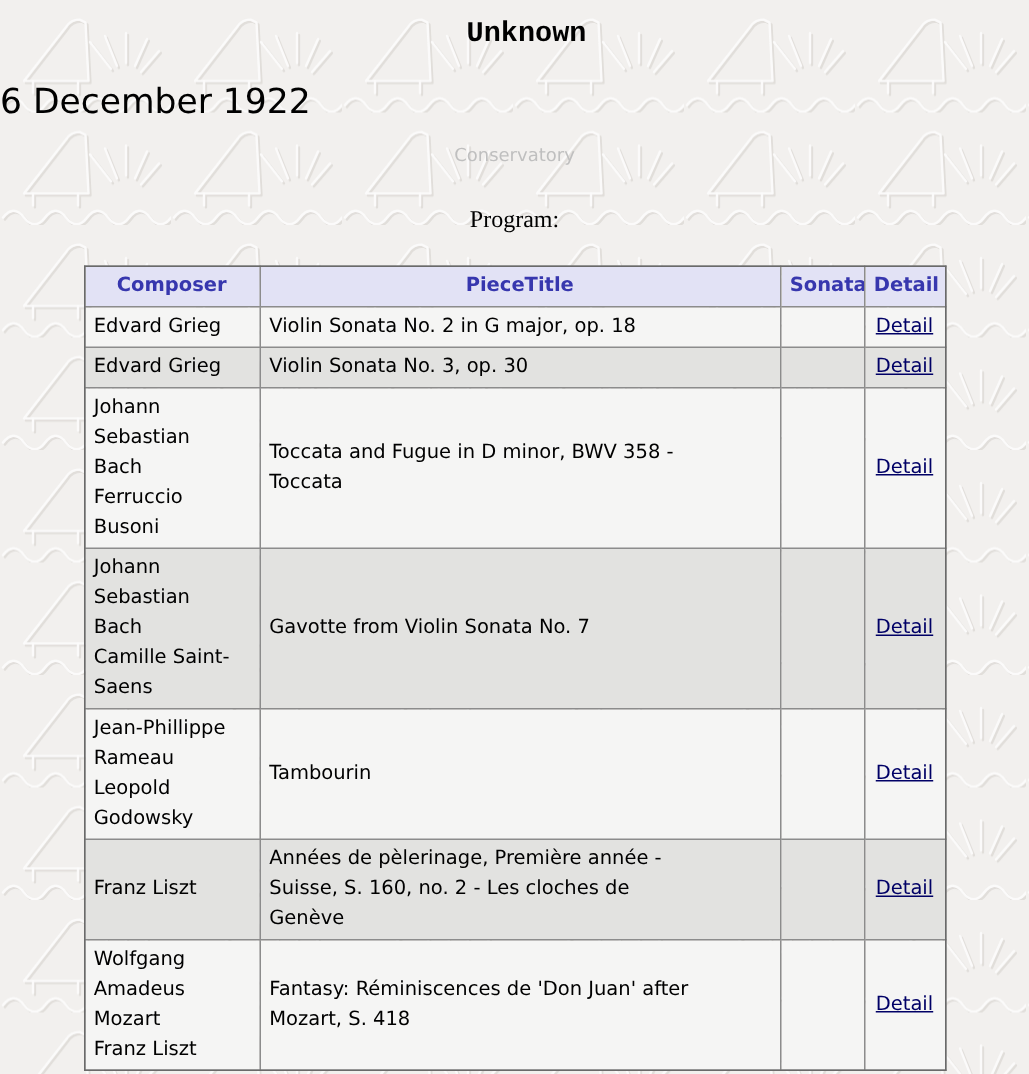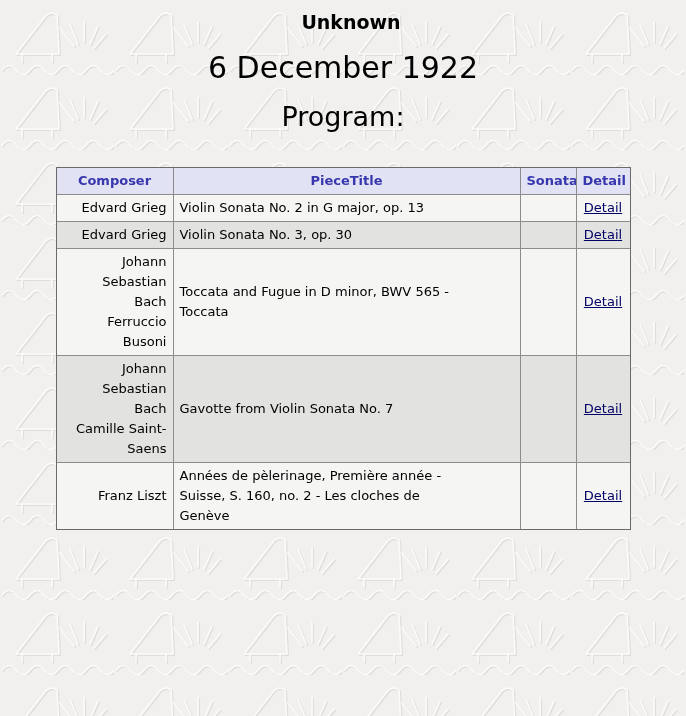--- a/index.html
+++ b/index.html
@@ -26,58 +26,59 @@
     position: fixed; top: 0; left: 0;
     width: 100%; height: 100%;
     z-index: 0; pointer-events: none;
   }
   .content { position: relative; z-index: 1; }
 
   .page-title {
     text-align: center; font-weight: bold;
     font-size: 19px; line-height: 18px;
     margin: 13px 0 0 16px;
+    font-family: Liberation Mono, monospace;
   }
   .page-date {
-    text-align: center; font-size: 30px; line-height: 24px;
+    text-align: left; font-size: 23px; line-height: 24px;
     margin: 25px 0 0 0;
   }
   .page-venue {
     text-align: center; font-size: 12px; line-height: 13px;
     margin: 17px 0 0 0; color: var(--venue_text);
   }
   .program-heading {
-    text-align: center; font-size: 27px; line-height: 24px;
-    margin: 25px 0 0 0; font-weight: normal;
+    text-align: center; font-size: 16px; line-height: 24px;
+    margin: 25px 0 0 0; font-weight: normal; font-family: Liberation Serif, serif;
   }
 
   table.program {
     border-collapse: collapse;
     table-layout: fixed;
     width: 574px;
-    margin: 38px auto 9px auto;
+    margin: 18px auto 9px auto;
     outline: 1px solid var(--outer_border);
     outline-offset: -1px;
   }
   table.program th, table.program td {
     border: 1px solid var(--border);
     font-size: 13px; line-height: 20px;
     padding: 3px 6px;
     vertical-align: middle;
     overflow: hidden;
   }
   table.program thead th {
     background: var(--header_bg);
     color: var(--header_text);
     font-weight: bold;
     text-align: center;
   }
   table.program tbody tr:nth-child(odd) td { background: var(--row_light); }
   table.program tbody tr:nth-child(even) td { background: var(--row_dark); }
-  td.cell-composer { text-align: right; white-space: pre-line; }
+  td.cell-composer { text-align: left; white-space: pre-line; }
   td.cell-piece { text-align: left; white-space: pre-line; }
   td.cell-notes { text-align: center; }
   td.cell-detail { text-align: center; }
   a.detail-link { color: var(--link); text-decoration: underline; cursor: pointer; }
 </style>
 </head>
 <body>
 
 <svg class="bg-texture" xmlns="http://www.w3.org/2000/svg" aria-hidden="true">
   <defs>
@@ -91,84 +92,108 @@
       <use href="#motif" x="1.3" y="1.3" stroke="#dcd9d5"></use>
       <use href="#motif" stroke="#fdfdfd"></use>
     </pattern>
   </defs>
   <rect width="100%" height="100%" fill="url(#tex)" opacity="0.8"></rect>
 </svg>
 
 <div class="content">
   <div class="page-title">Unknown</div>
   <div class="page-date">6 December 1922</div>
+  <div class="page-venue">Conservatory</div>
   <div class="program-heading">Program:</div>
 
   <table class="program">
     <colgroup>
       <col style="width:117px">
       <col style="width:347px">
       <col style="width:56px">
       <col style="width:54px">
     </colgroup>
     <thead>
       <tr>
         <th>Composer</th>
         <th>PieceTitle</th>
         <th>Sonata</th>
         <th>Detail</th>
       </tr>
     </thead>
     <tbody>
         <tr class="program-row">
     <td class="cell-composer">Edvard Grieg</td>
-    <td class="cell-piece">Violin Sonata No. 2 in G major, op. 13</td>
+    <td class="cell-piece">Violin Sonata No. 2 in G major, op. 18</td>
     <td class="cell-notes"></td>
     <td class="cell-detail">
       <a href="#" class="detail-link">Detail</a>
     </td>
   </tr>
         <tr class="program-row">
     <td class="cell-composer">Edvard Grieg</td>
     <td class="cell-piece">Violin Sonata No. 3, op. 30</td>
     <td class="cell-notes"></td>
     <td class="cell-detail">
       <a href="#" class="detail-link">Detail</a>
     </td>
   </tr>
         <tr class="program-row">
     <td class="cell-composer">Johann
 Sebastian
 Bach
 Ferruccio
 Busoni</td>
-    <td class="cell-piece">Toccata and Fugue in D minor, BWV 565 -
+    <td class="cell-piece">Toccata and Fugue in D minor, BWV 358 -
 Toccata</td>
     <td class="cell-notes"></td>
     <td class="cell-detail">
       <a href="#" class="detail-link">Detail</a>
     </td>
   </tr>
         <tr class="program-row">
     <td class="cell-composer">Johann
 Sebastian
 Bach
 Camille Saint-
 Saens</td>
     <td class="cell-piece">Gavotte from Violin Sonata No. 7</td>
     <td class="cell-notes"></td>
     <td class="cell-detail">
       <a href="#" class="detail-link">Detail</a>
     </td>
   </tr>
         <tr class="program-row">
+    <td class="cell-composer">Jean-Phillippe
+Rameau
+Leopold
+Godowsky</td>
+    <td class="cell-piece">Tambourin</td>
+    <td class="cell-notes"></td>
+    <td class="cell-detail">
+      <a href="#" class="detail-link">Detail</a>
+    </td>
+  </tr>
+        <tr class="program-row">
     <td class="cell-composer">Franz Liszt</td>
     <td class="cell-piece">Années de pèlerinage, Première année -
 Suisse, S. 160, no. 2 - Les cloches de
 Genève</td>
+    <td class="cell-notes"></td>
+    <td class="cell-detail">
+      <a href="#" class="detail-link">Detail</a>
+    </td>
+  </tr>
+        <tr class="program-row">
+    <td class="cell-composer">Wolfgang
+Amadeus
+Mozart
+Franz Liszt</td>
+    <td class="cell-piece">Fantasy: Réminiscences de 'Don Juan' after
+Mozart, S. 418</td>
     <td class="cell-notes"></td>
     <td class="cell-detail">
       <a href="#" class="detail-link">Detail</a>
     </td>
   </tr>
       </tbody>
   </table>
 </div>
 
 </body></html>

